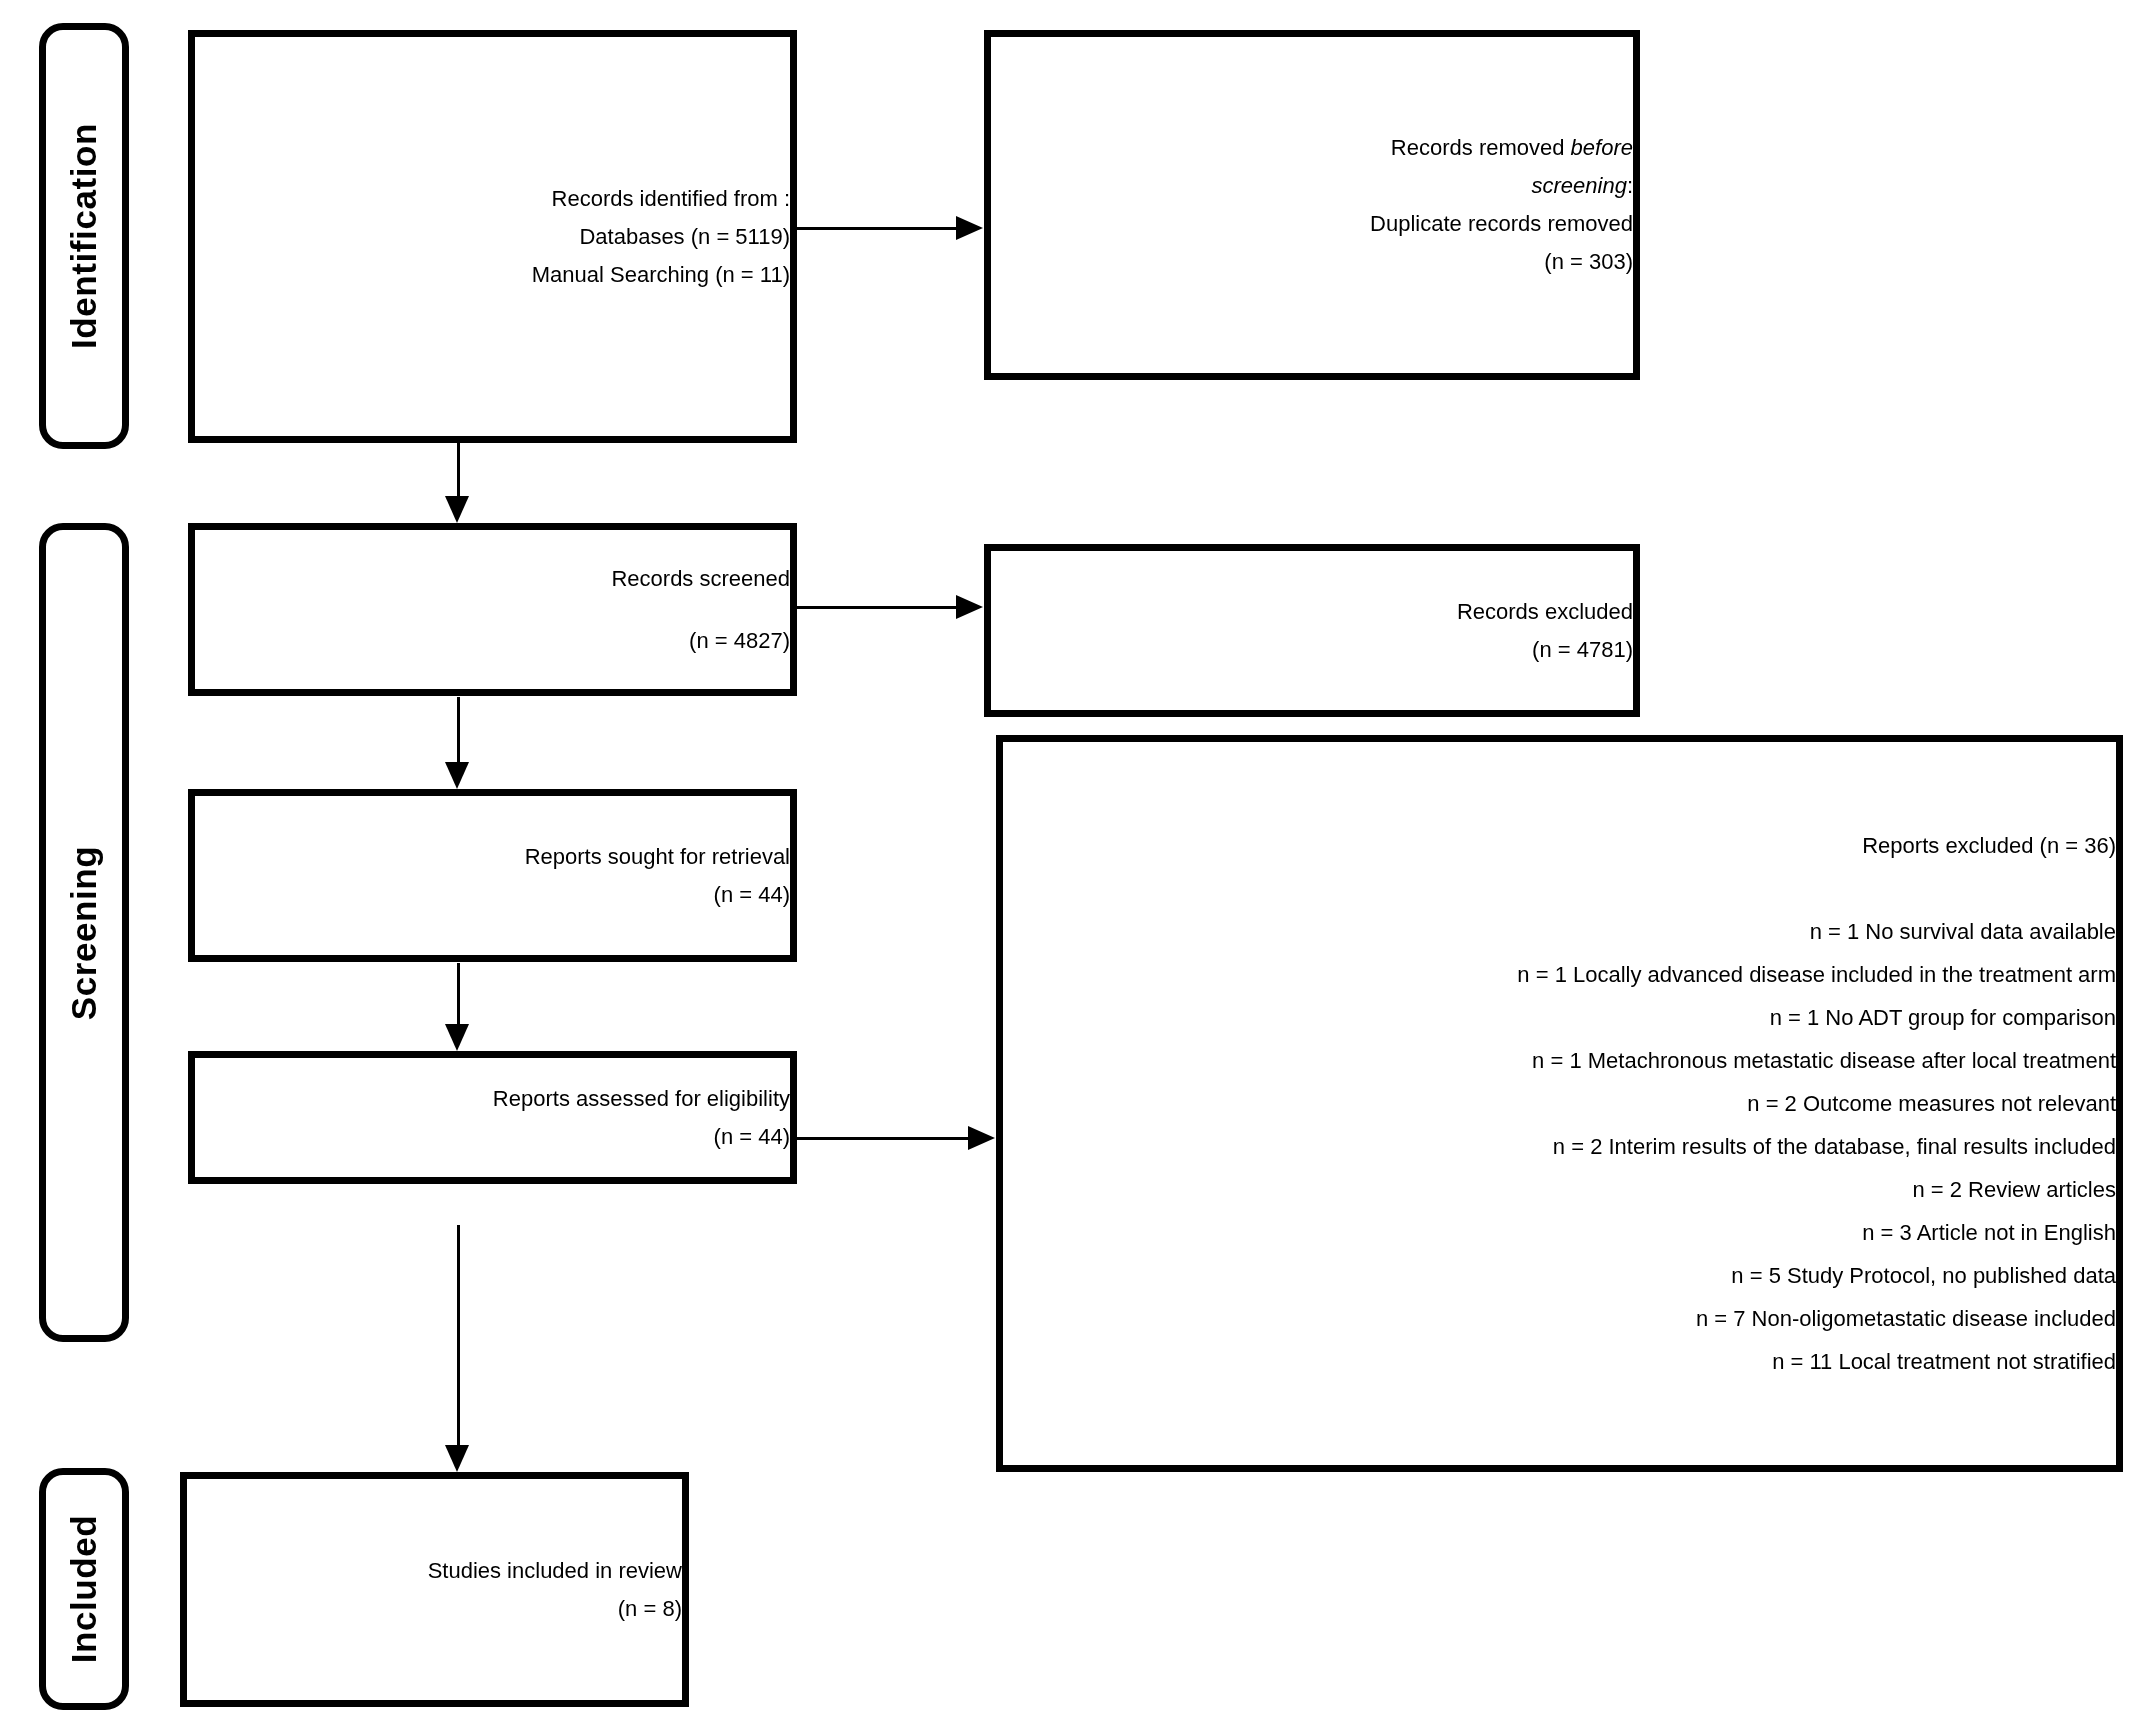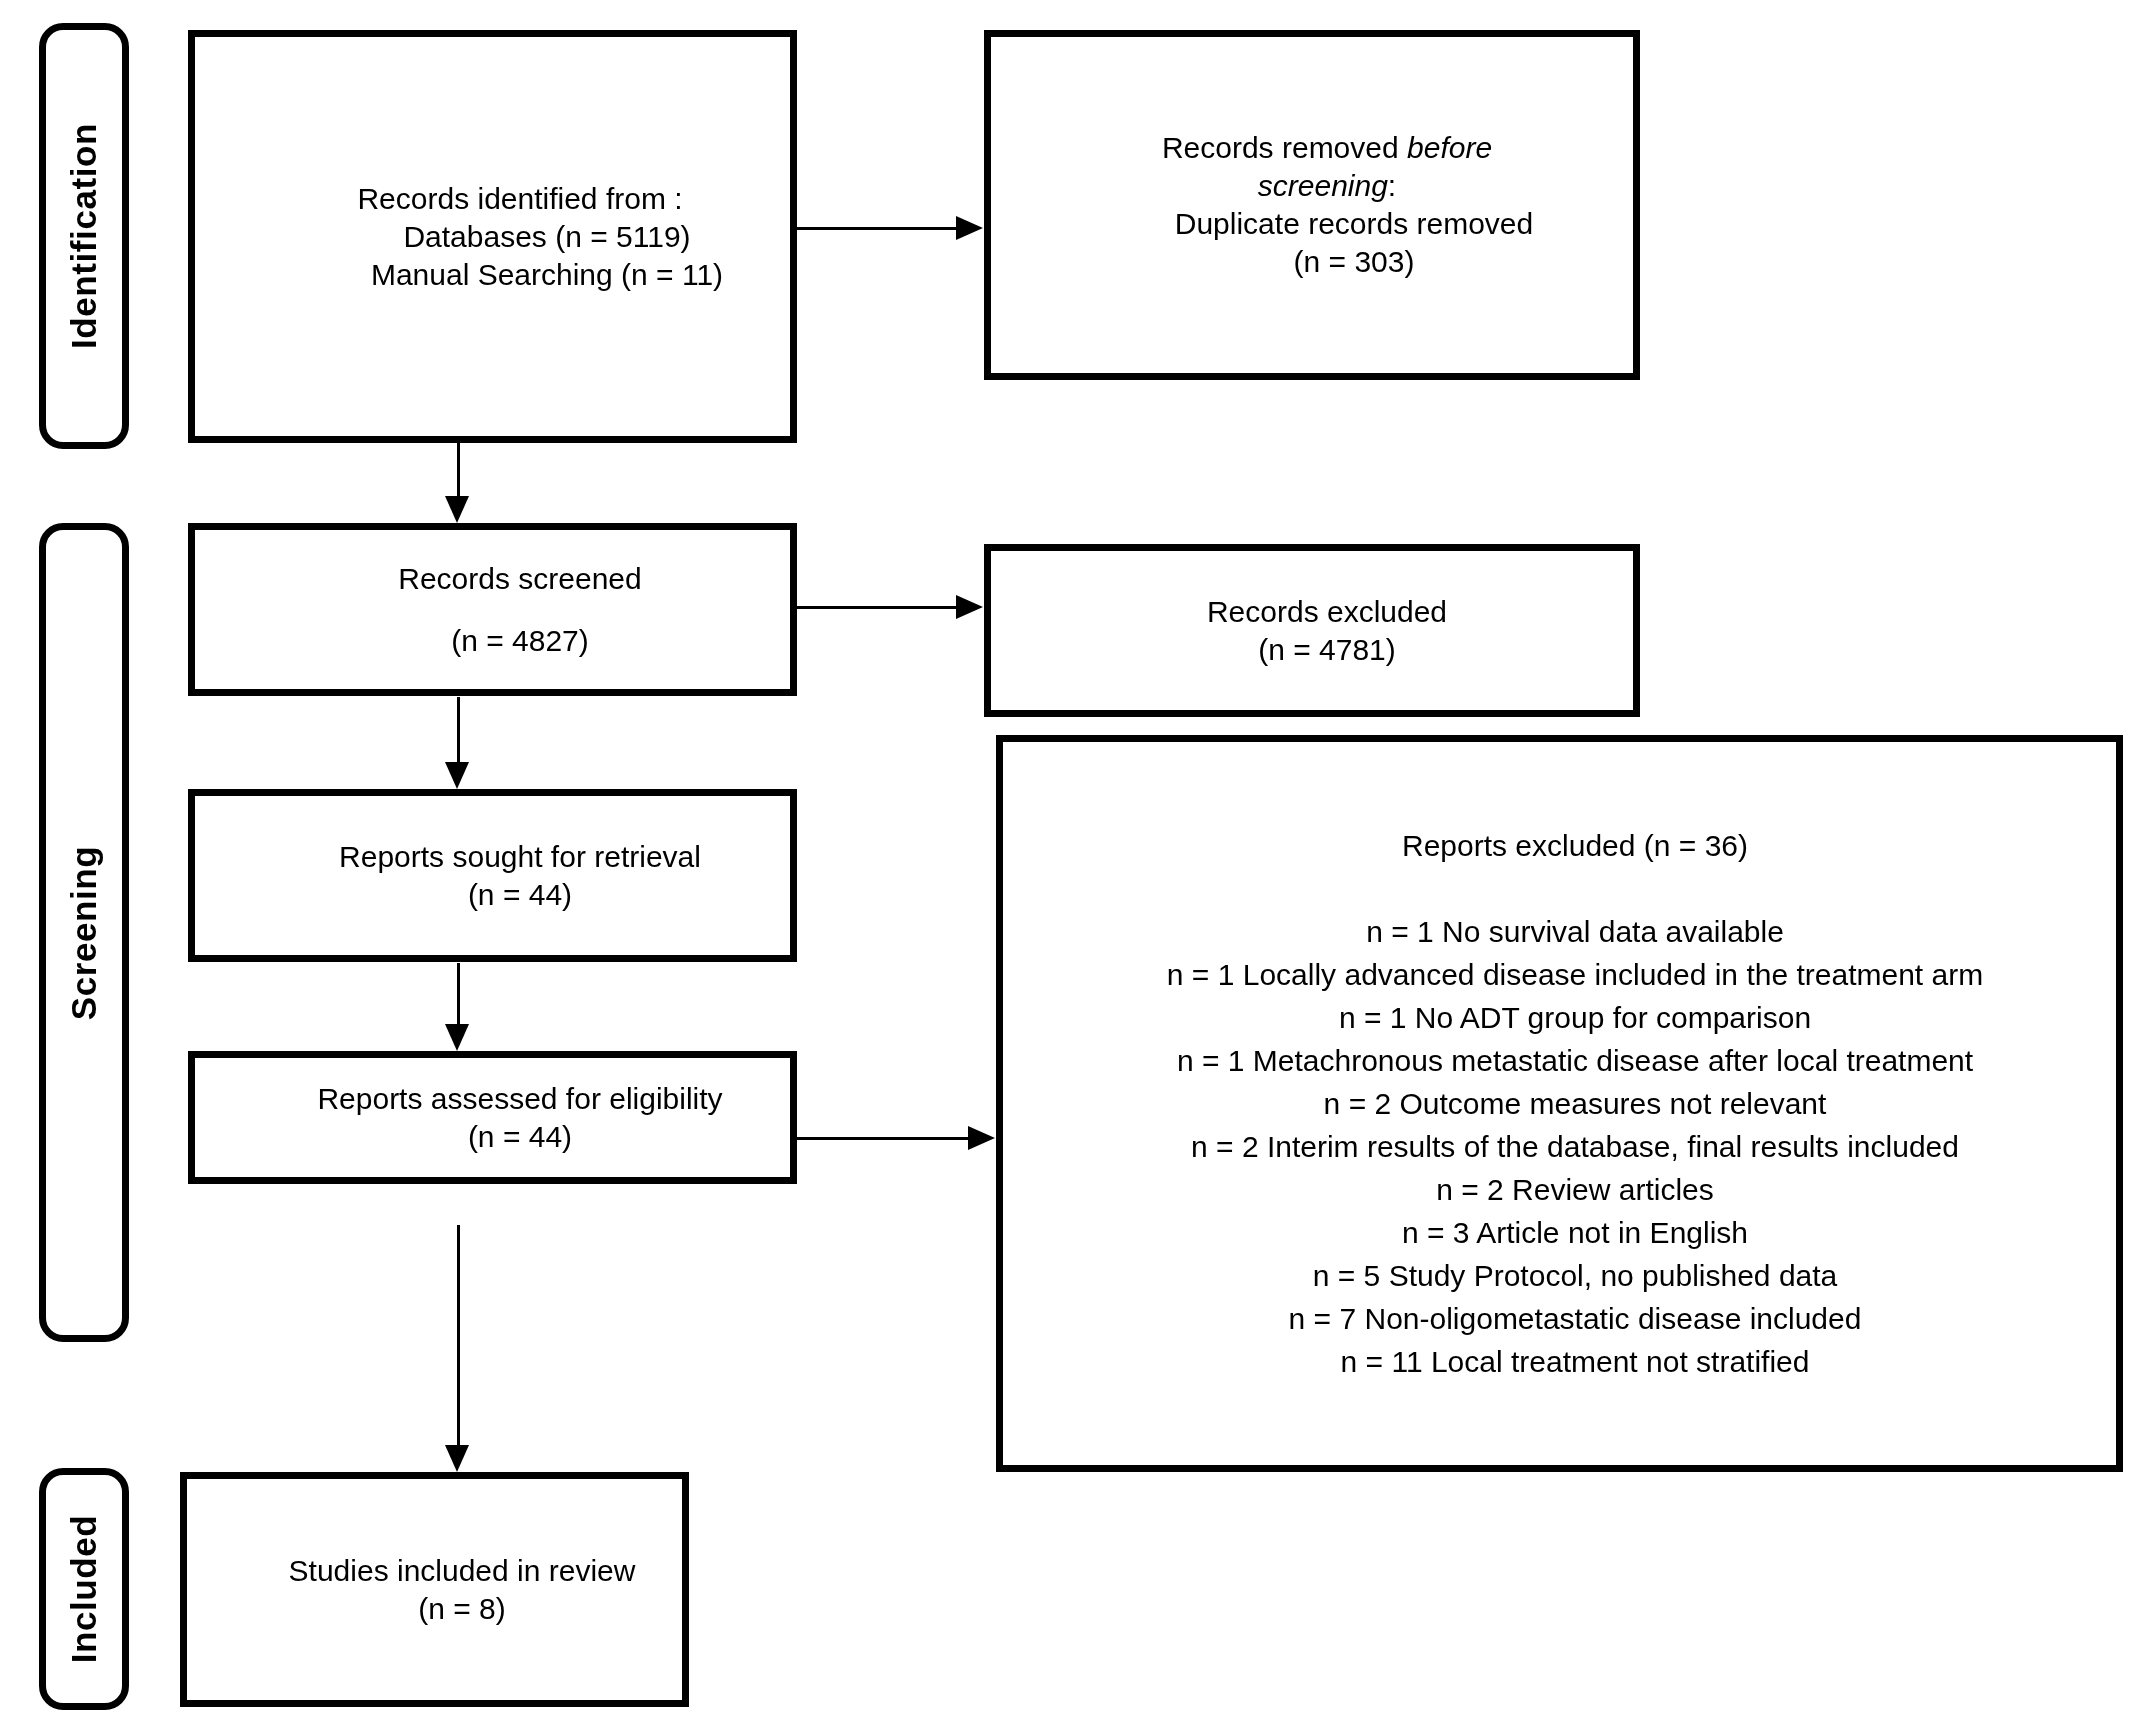--- a/index.html
+++ b/index.html
@@ -17,22 +17,22 @@
     overflow: hidden;
   }
   .box {
     position: absolute;
     box-sizing: border-box;
     border: 7.2px solid #000;
     background: #fff;
     display: flex;
     flex-direction: column;
     justify-content: center;
-    align-items: center;
-    font-size: 30px;
+    align-items: flex-end;
+    font-size: 22px;
     line-height: 38px;
   }
   .box .ln { white-space: nowrap; }
   .indent { margin-left: 54px; }
   .pl72 { padding-left: 55px; }
   .pl50 { padding-left: 30px; }
   .bigbox { line-height: 43px; padding-left: 31px; }
   .blankline { height: 43px; }
   .side {
     position: absolute;

